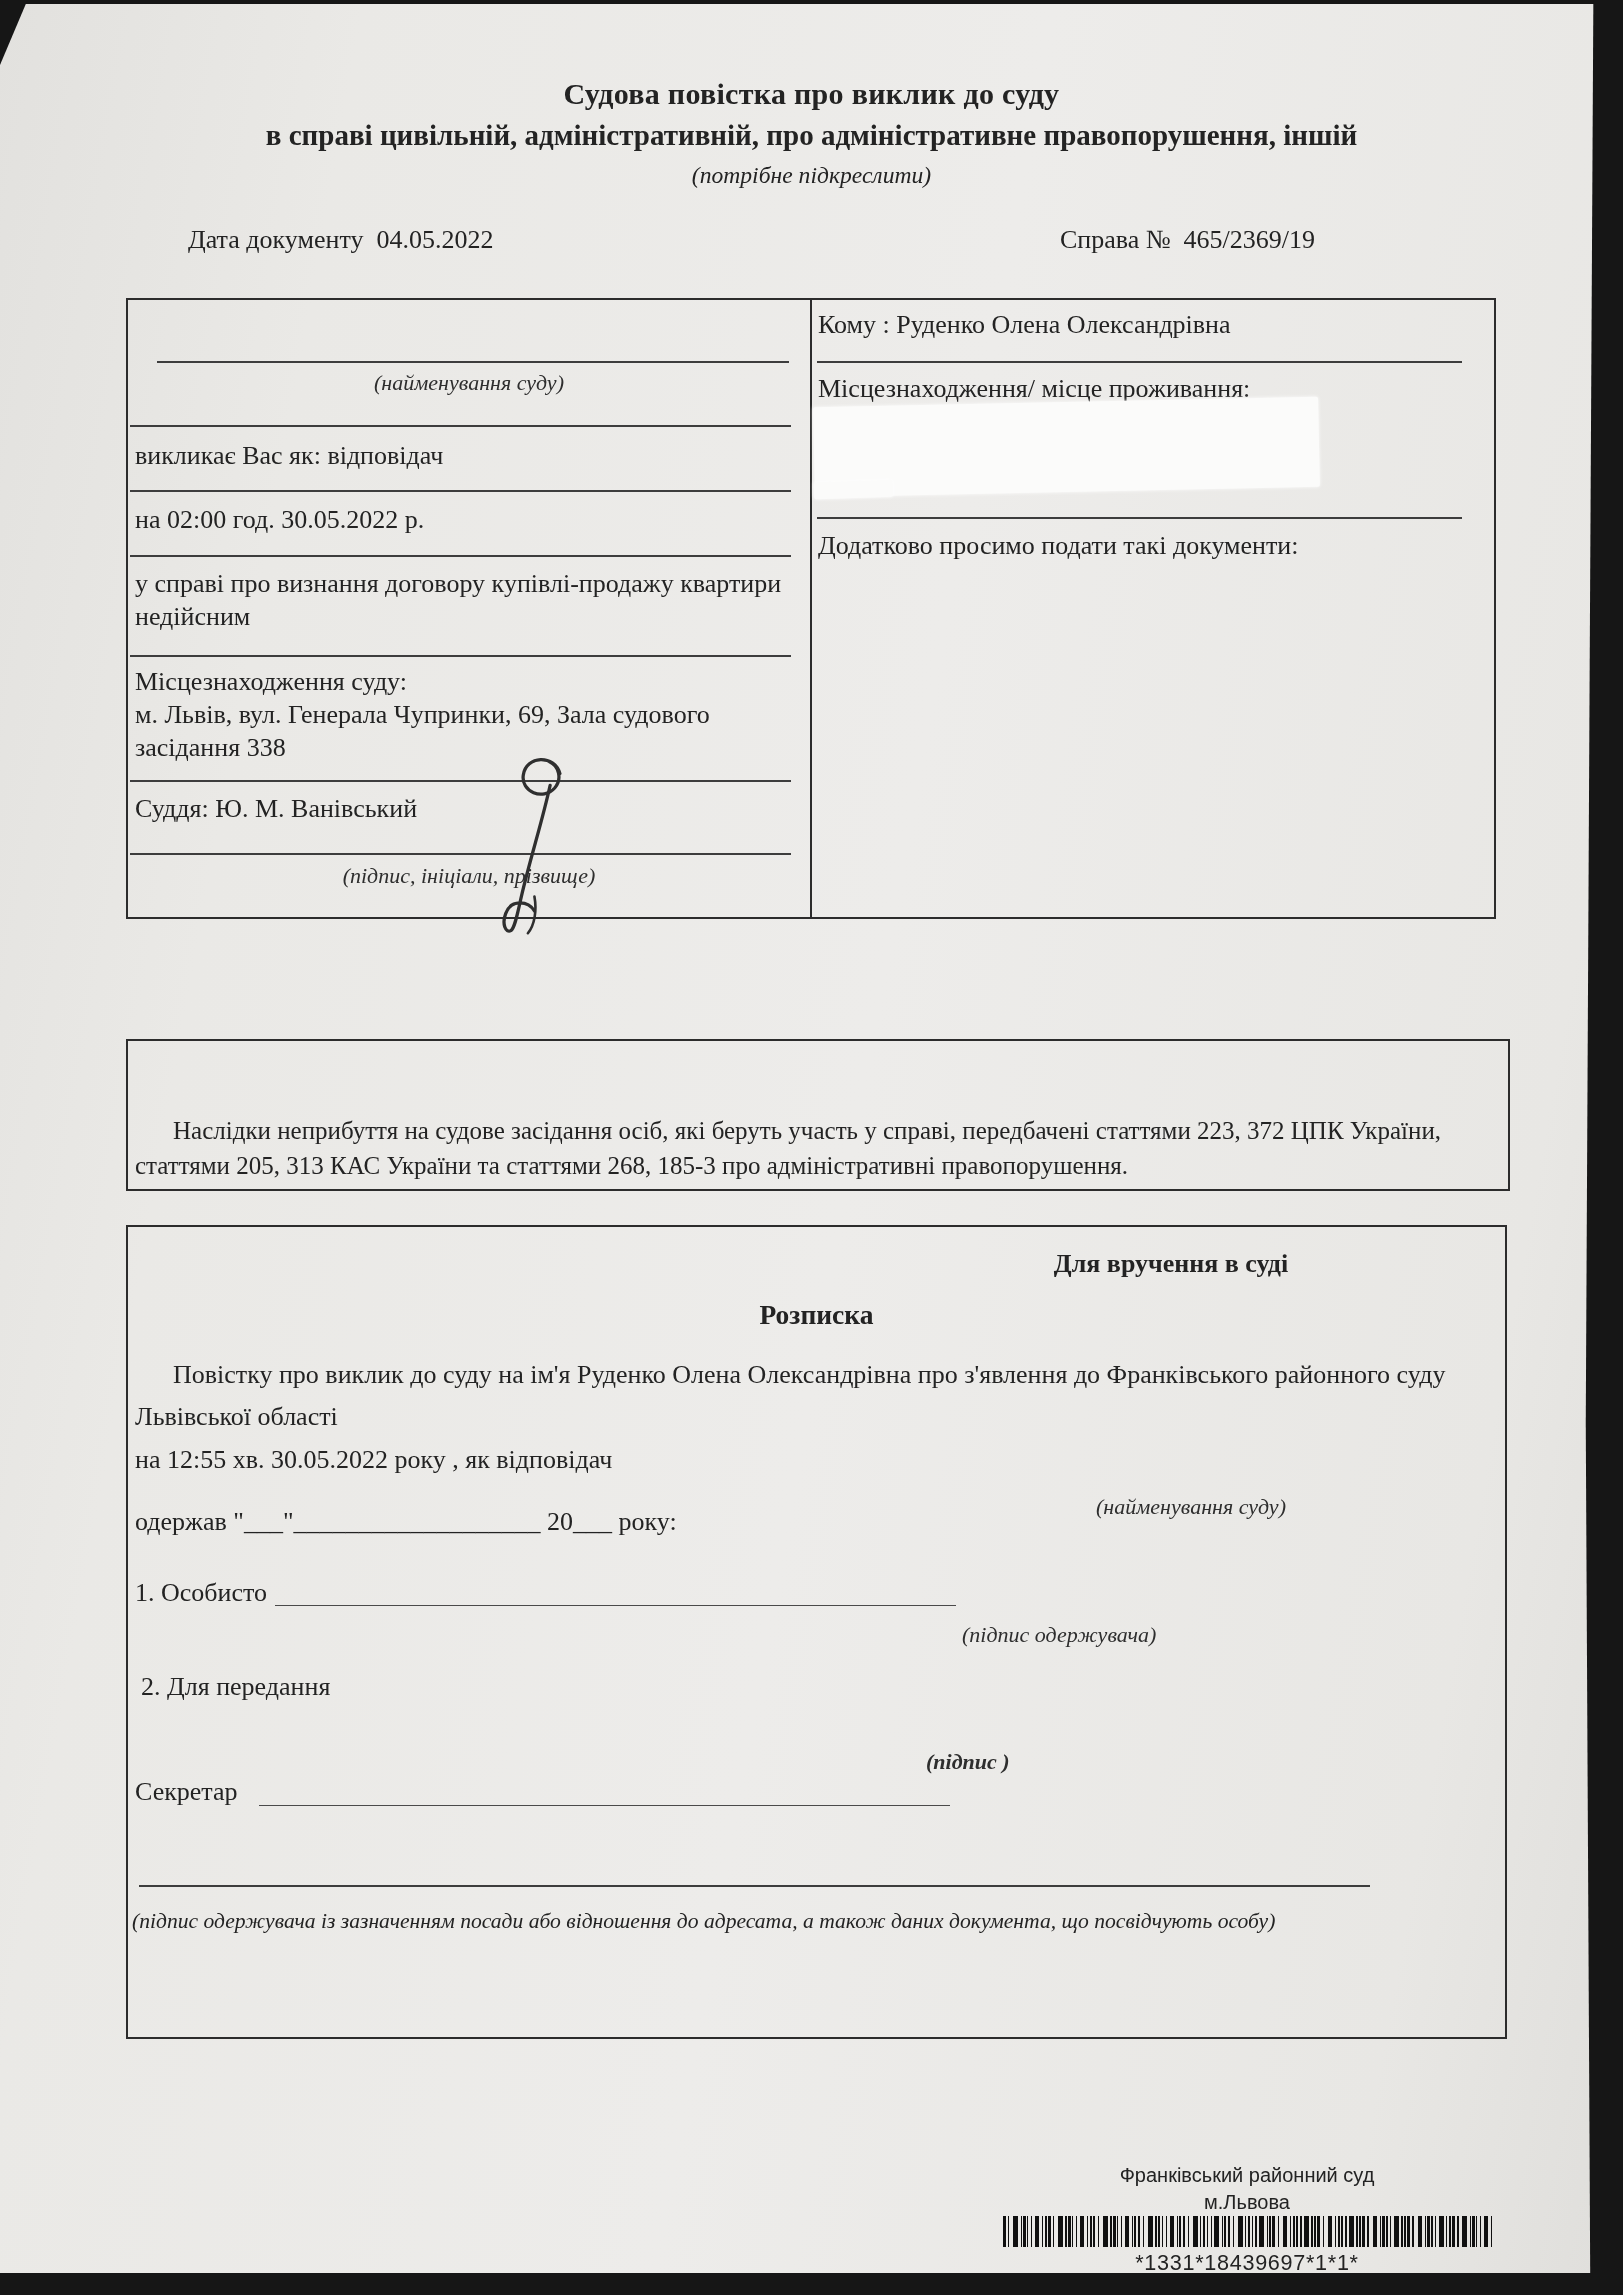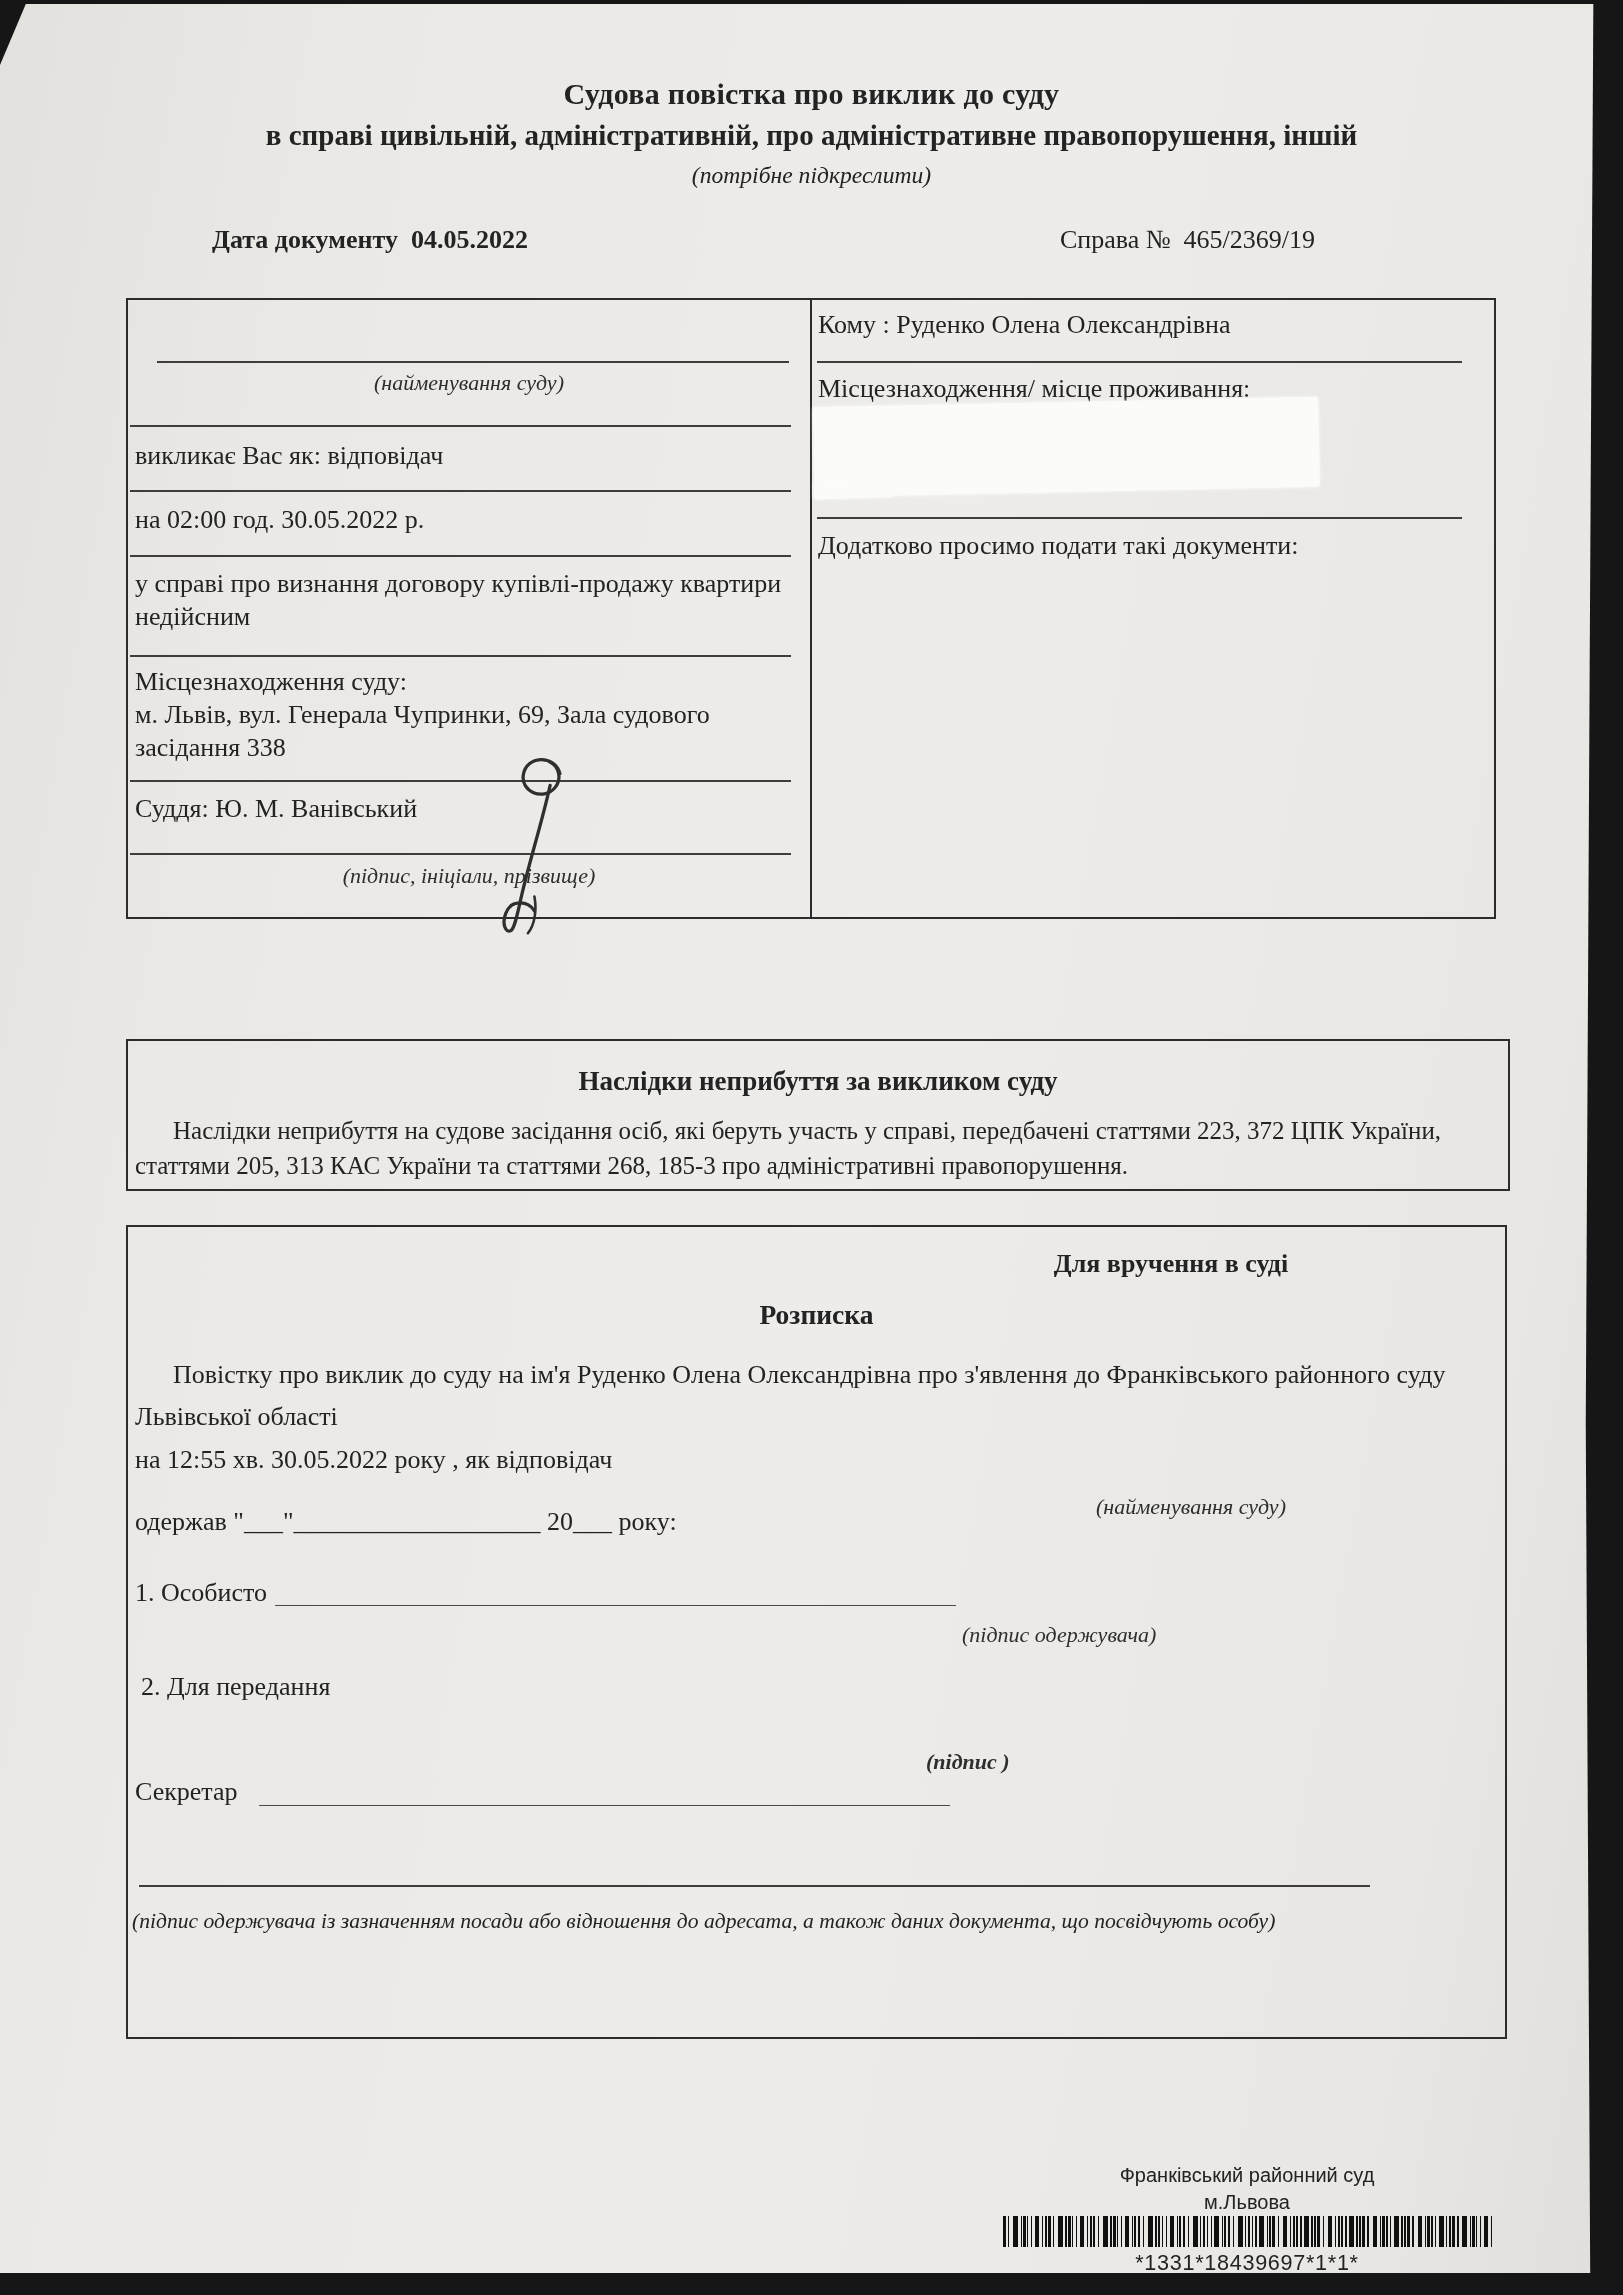--- a/index.html
+++ b/index.html
@@ -45,21 +45,21 @@
 
   <div class="scan-black" style="left:0;top:0;width:1623px;height:3.9px;"></div>
   <div class="scan-black" style="left:0;top:0;width:27.5px;height:65px;clip-path:polygon(0 0,100% 0,0 100%);"></div>
   <div class="scan-black" style="left:1585px;top:0;width:38px;height:2295px;clip-path:polygon(22% 0,100% 0,100% 100%,14% 100%,2% 62%,12% 30%);"></div>
   <div class="scan-black" style="left:0;top:2273px;width:1623px;height:23px;"></div>
 
   <div class="abs ctr b t-title" style="left:0;top:77px;width:1623px;">Судова повістка про виклик до суду</div>
   <div class="abs ctr b t-sub" style="left:0;top:119px;width:1623px;">в справі цивільній, адміністративній, про адміністративне правопорушення, іншій</div>
   <div class="abs ctr i t-note" style="left:0;top:162px;width:1623px;">(потрібне підкреслити)</div>
 
-  <div class="abs t-body" style="left:212px;top:223px;font-weight:bold;">
+  <div class="abs t-body" style="left:188px;top:223px;">
     <span>Дата документу</span>&nbsp;&nbsp;<span>04.05.2022</span>
   </div>
   <div class="abs t-body" style="left:1060px;top:223px;">
     <span>Справа №</span>&nbsp;&nbsp;<span>465/2369/19</span>
   </div>
 
   <div class="box" style="left:126px;top:298px;width:1370px;height:621px;"></div>
   <div class="abs" style="left:810px;top:298px;width:2px;height:621px;background:#2c2c2c;"></div>
 
   <div class="rule" style="left:157px;top:361px;width:632px;"></div>
@@ -86,21 +86,20 @@
 
   <div class="abs t-body" style="left:818px;top:308px;width:661px;">Кому : Руденко Олена Олександрівна</div>
   <div class="rule" style="left:817px;top:361px;width:645px;"></div>
   <div class="abs t-body" style="left:818px;top:372px;width:661px;">Місцезнаходження/ місце проживання:</div>
   <div class="redaction" style="left:814px;top:402px;width:505px;height:90px;"></div>
   <div class="redaction" style="left:814px;top:481px;width:79px;height:17px;transform:rotate(-2deg);"></div>
   <div class="rule" style="left:817px;top:517px;width:645px;"></div>
   <div class="abs t-body" style="left:818px;top:529px;width:661px;">Додатково просимо подати такі документи:</div>
 
   <div class="box" style="left:126px;top:1039px;width:1384px;height:152px;"></div>
-  <div class="abs ctr b" style="left:126px;top:1066px;width:1384px;font-size:27px;">Наслідки неприбуття за викликом суду</div>
   <div class="abs" style="left:135px;top:1114px;width:1360px;font-size:25px;line-height:1.38;text-indent:38px;">Наслідки неприбуття на судове засідання осіб, які беруть участь у справі, передбачені статтями 223, 372 ЦПК України, статтями 205, 313 КАС України та статтями 268, 185-3 про адміністративні правопорушення.</div>
 
   <div class="box" style="left:126px;top:1225px;width:1381px;height:814px;"></div>
   <div class="abs ctr b" style="left:1001px;top:1249px;width:340px;font-size:26px;">Для вручення в суді</div>
   <div class="abs ctr b" style="left:126px;top:1299px;width:1381px;font-size:27.5px;">Розписка</div>
   <div class="abs" style="left:135px;top:1354px;width:1361px;font-size:26px;line-height:1.62;text-indent:38px;">Повістку про виклик до суду на ім'я  Руденко Олена Олександрівна  про з'явлення до   Франківського районного суду Львівської області</div>
   <div class="abs ctr i t-cap" style="left:1060px;top:1494px;width:262px;">(найменування суду)</div>
   <div class="abs t-body" style="left:135px;top:1443px;width:916px;">на 12:55  хв. 30.05.2022  року , як  відповідач</div>
   <div class="abs t-body" style="left:135px;top:1505px;width:1047px;">одержав "___"___________________ 20___ року:</div>
 

